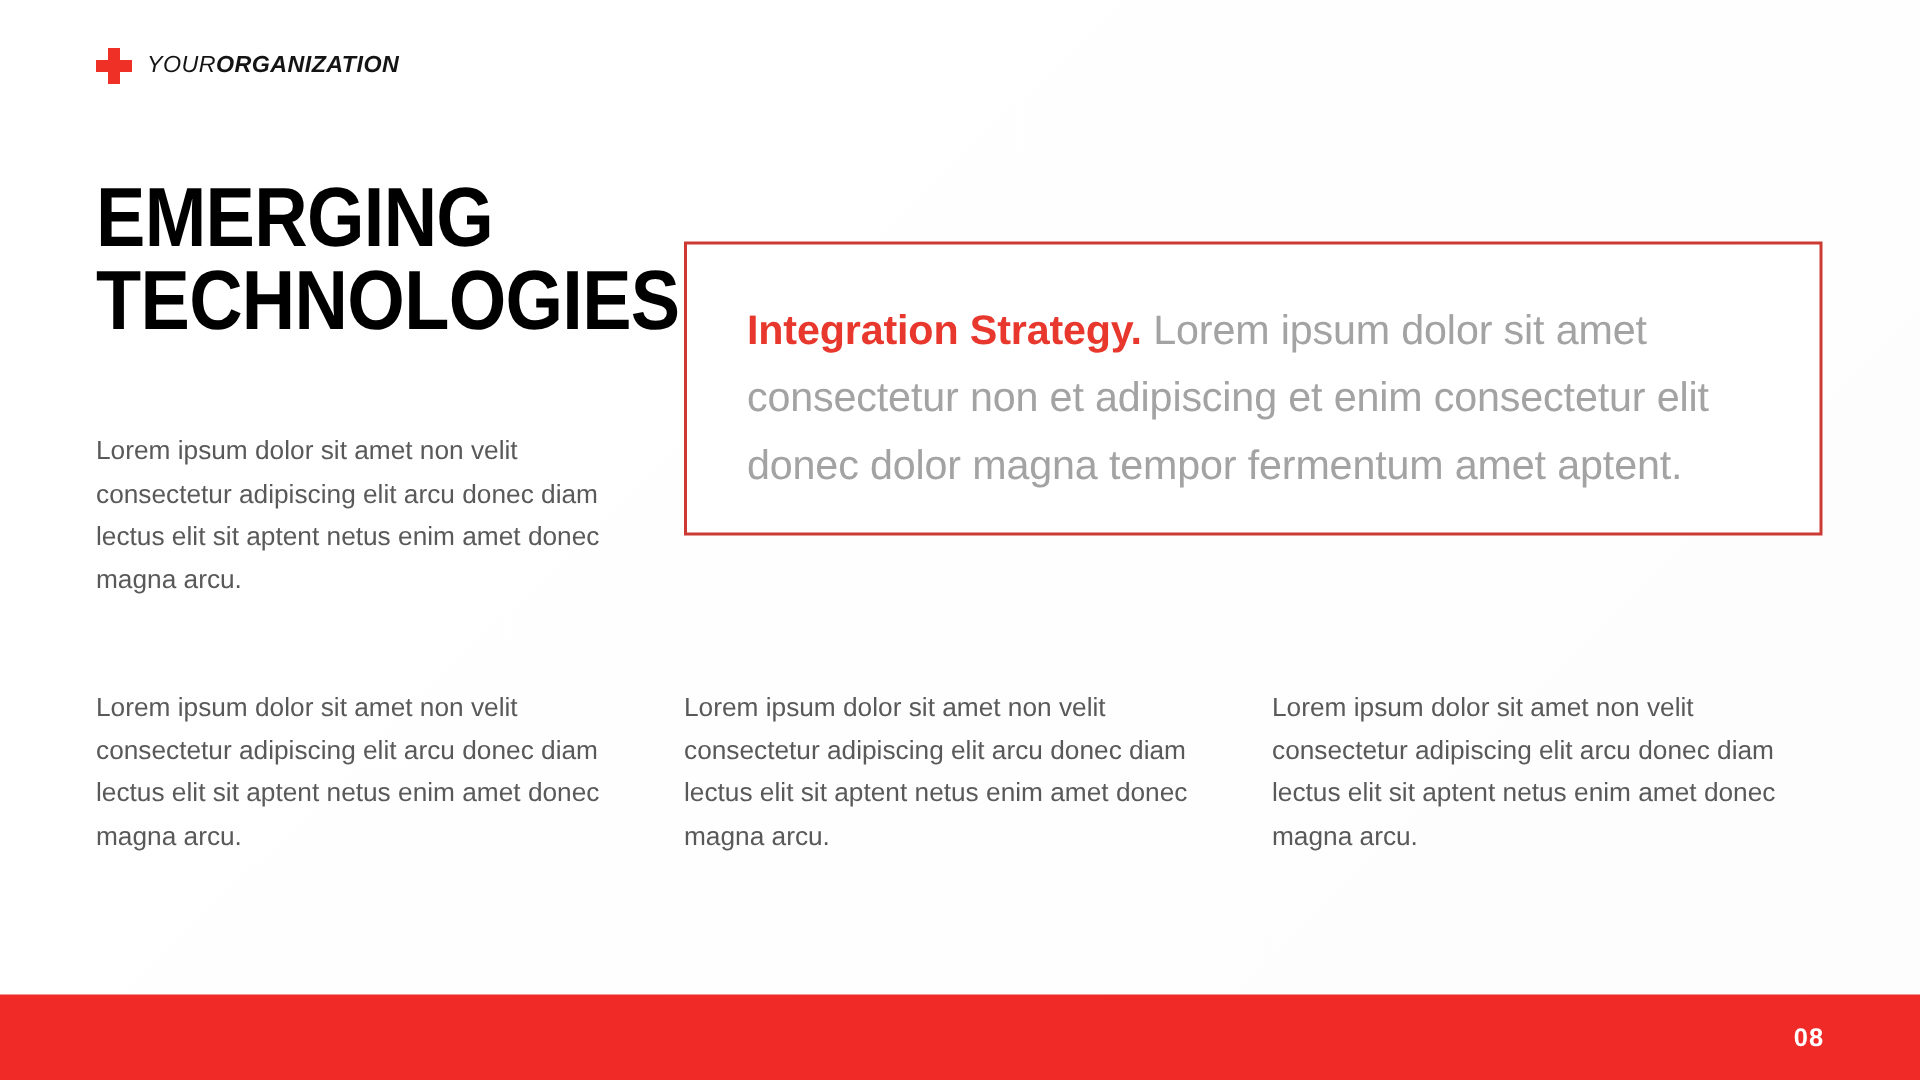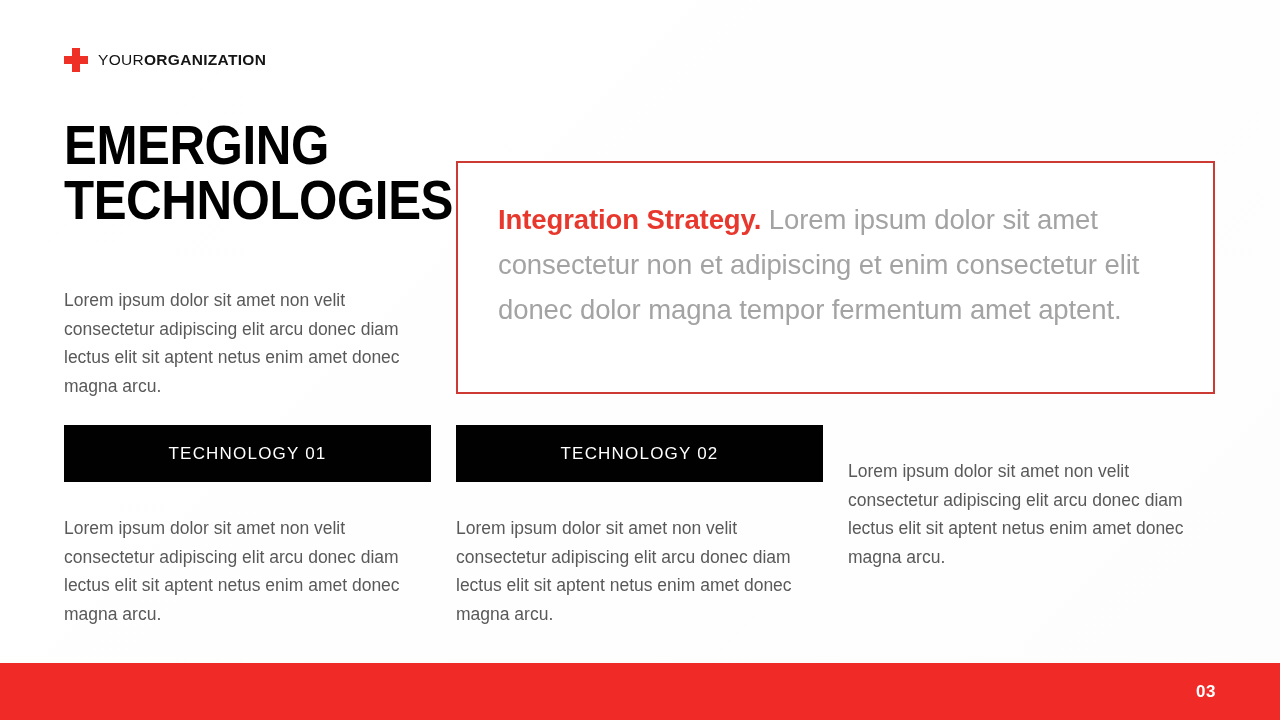--- a/index.html
+++ b/index.html
@@ -21,27 +21,28 @@
     inset: 0;
     width: 1280px;
     height: 720px;
     background: linear-gradient(135deg, #ffffff 0%, #fefefe 55%, #fdfdfd 100%);
     overflow: hidden;
   }
 
   
   .header {
     position: absolute;
-    top: 48px;
+    top: 30px;
     left: 64px;
     right: 64px;
     height: 28px;
     display: flex;
-    align-items: flex-start;
+    align-items: center;
     justify-content: space-between;
+    font-style: italic;
   }
 
   .brand {
     display: flex;
     align-items: center;
     gap: 10px;
   }
 
   .cross-icon {
     width: 24px;
@@ -110,21 +111,21 @@
     color: #595959;
     font-weight: 400;
   }
 
   
   .callout {
     position: absolute;
     left: 456px;
     top: 161px;
     width: 759px;
-    height: 233px;
+    height: 196px;
     border: 2px solid #cc3a33;
     background: #ffffff;
     padding: 34px 36px 0 40px;
   }
 
   .callout-text {
     font-size: 27.5px;
     line-height: 45px;
     color: #a3a3a3;
     font-weight: 400;
@@ -212,36 +213,30 @@
 
   <p class="intro">Lorem ipsum dolor sit amet non velit consectetur adipiscing elit arcu donec diam lectus elit sit aptent netus enim amet donec magna arcu.</p>
 
   <div class="callout">
     <p class="callout-text"><span class="lead">Integration Strategy.</span><span> Lorem ipsum dolor sit amet consectetur non et adipiscing et enim  consectetur elit donec dolor magna tempor fermentum amet aptent.</span></p>
   </div>
 
   <div class="columns">
 
     <div class="col">
-      <div class="col-bar">
-        <span class="col-bar-label">TECHNOLOGY 01</span>
-      </div>
-      <p class="col-body">Lorem ipsum dolor sit amet non velit consectetur adipiscing elit arcu donec diam lectus elit sit aptent netus enim amet donec magna arcu.</p>
-    </div>
-
-    <div class="col">
-      <div class="col-bar">
-        <span class="col-bar-label">TECHNOLOGY 02</span>
-      </div>
       <p class="col-body">Lorem ipsum dolor sit amet non velit consectetur adipiscing elit arcu donec diam lectus elit sit aptent netus enim amet donec magna arcu.</p>
     </div>
 
     <div class="col">
       <p class="col-body">Lorem ipsum dolor sit amet non velit consectetur adipiscing elit arcu donec diam lectus elit sit aptent netus enim amet donec magna arcu.</p>
     </div>
 
+    <div class="col">
+      <p class="col-body">Lorem ipsum dolor sit amet non velit consectetur adipiscing elit arcu donec diam lectus elit sit aptent netus enim amet donec magna arcu.</p>
+    </div>
+
   </div>
 
   <div class="footer">
-    <span class="page-number">03</span>
+    <span class="page-number">08</span>
   </div>
 
 </div>
 
 </body></html>

